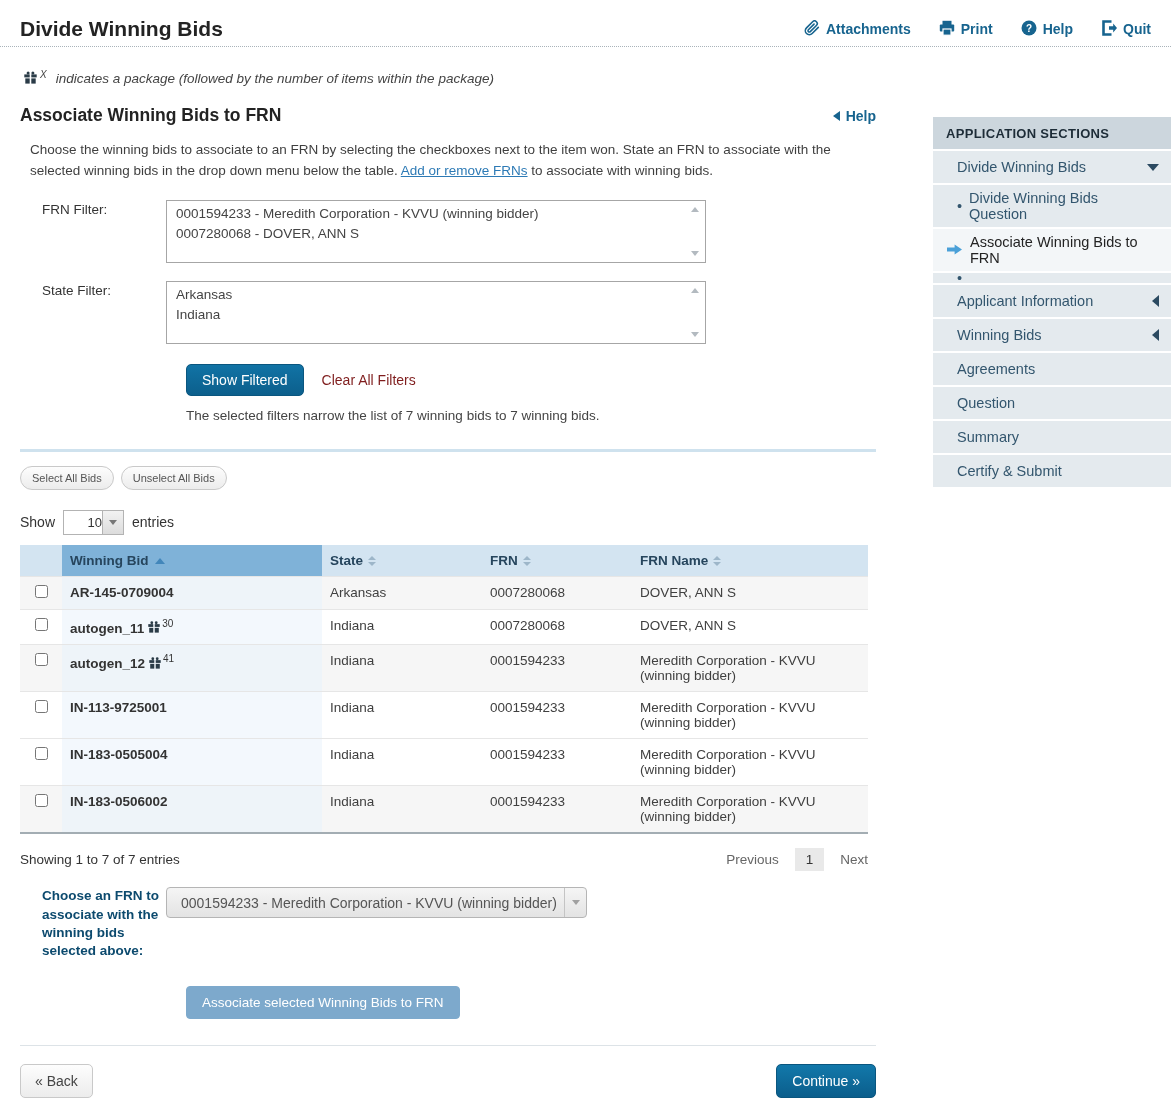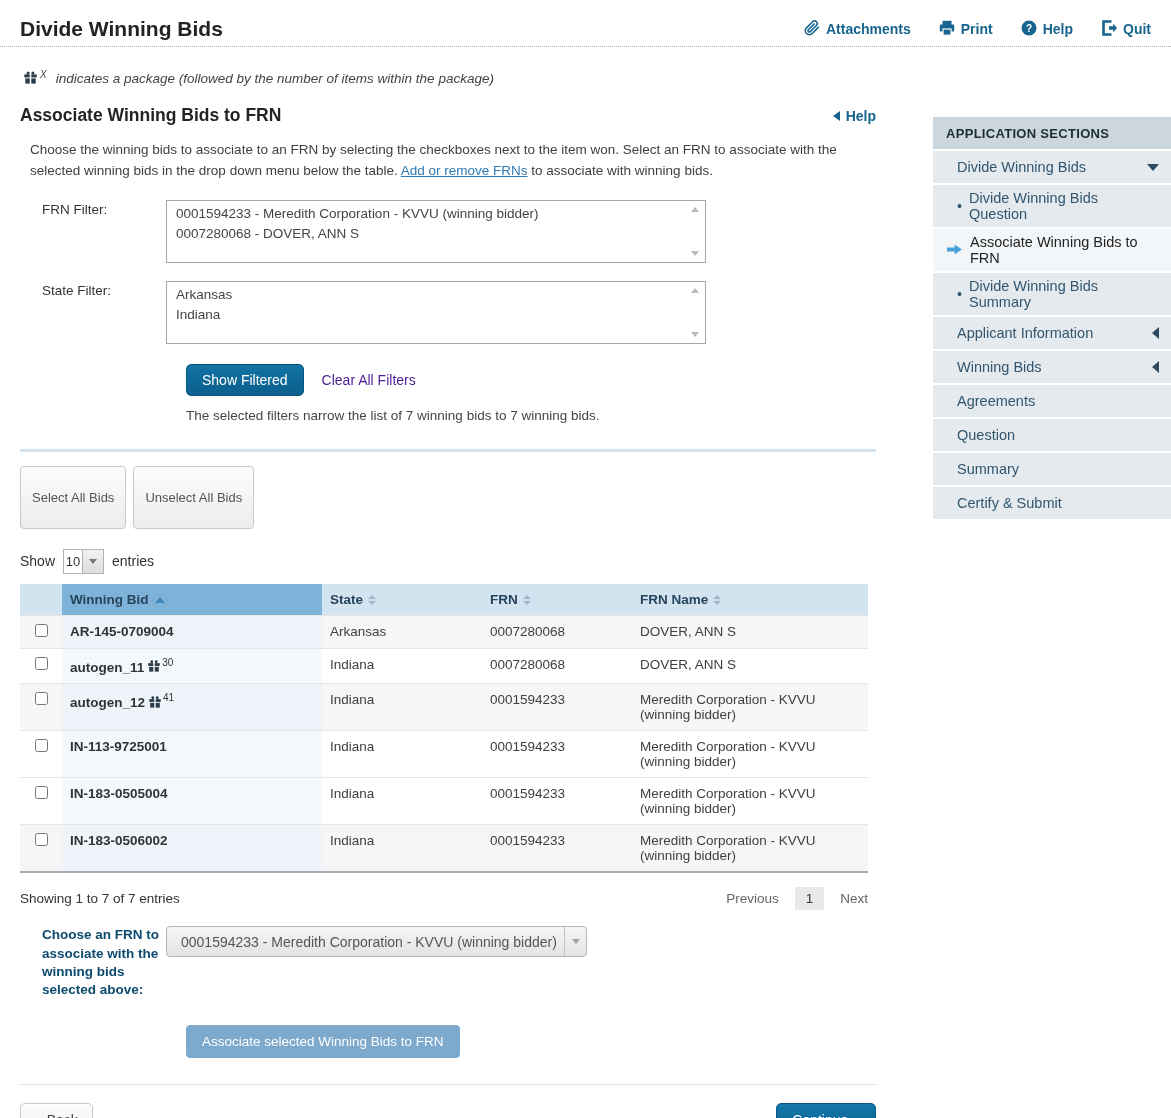--- a/index.html
+++ b/index.html
@@ -35,31 +35,31 @@
   .filter-row { display:flex; margin-top:18px; }
   .filter-label { width:146px; padding-left:22px; padding-top:2px; color:#333; }
   .listbox { width:540px; height:63px; border:1px solid #a6a6a6; position:relative; padding:3px 26px 3px 9px; line-height:1.5; overflow:hidden; background:#fff; }
   .listbox .opt { white-space:nowrap; color:#444; cursor:default; }
   .scroll-up, .scroll-down { position:absolute; right:6px; width:0; height:0; border-left:4px solid transparent; border-right:4px solid transparent; }
   .scroll-up { top:6px; border-bottom:5px solid #b3bac0; }
   .scroll-down { bottom:6px; border-top:5px solid #b3bac0; }
 
   .filter-actions { display:flex; align-items:center; margin:20px 0 0 166px; gap:18px; }
   .btn-primary { background:linear-gradient(#1173a5,#0c5f8c); border:1px solid #0a567f; color:#fff; border-radius:5px; padding:7px 15px; font-size:14px; font-family:inherit; cursor:pointer; }
-  .link-plain { color:#4c1d95; font-size:14px; cursor:pointer; }
+  .link-plain { color:#7f1d1d; font-size:14px; cursor:pointer; }
   .filter-summary { color:#444; margin:12px 0 0 166px; }
 
   .blue-rule { height:3px; background:#cfe2ee; margin:26px 0 0 0; }
 
   
   .bid-buttons { display:flex; gap:7px; margin-top:14px; }
-  .btn-gray { background:linear-gradient(#fdfdfd,#ececec); border:1px solid #c9c9c9; border-radius:4px; padding:23px 11px; color:#555; font-size:13px; font-family:inherit; cursor:pointer; }
+  .btn-gray { background:linear-gradient(#fdfdfd,#ececec); border:1px solid #c9c9c9; border-radius:12px; padding:5px 11px; color:#555; font-size:11px; font-family:inherit; cursor:pointer; }
   .show-row { display:flex; align-items:center; gap:8px; margin-top:20px; color:#333; font-size:14px; }
   .entries-select { display:flex; cursor:pointer; }
-  .entries-select .val { width:20px; border:1px solid #b3b3b3; padding:4px 0; text-align:center; font-size:13px; color:#333; background:#fff; }
+  .entries-select .val { width:40px; border:1px solid #b3b3b3; padding:4px 0; text-align:right; font-size:13px; color:#333; background:#fff; }
   .entries-select .chev { width:21px; background:linear-gradient(#f2f2f2,#dcdcdc); border:1px solid #b3b3b3; border-left:none; display:grid; place-items:center; }
   .tri-down-sm { width:0; height:0; border-left:4px solid transparent; border-right:4px solid transparent; border-top:5px solid #777; }
 
   
   table.bids { width:848px; border-collapse:collapse; margin-top:10px; }
   table.bids th { background:#d3e4f1; color:#26455d; font-weight:700; text-align:left; padding:8px; font-size:13.5px; }
   table.bids th.sorted { background:#7fb2d8; }
   table.bids th.frn-col, table.bids td.frn-col { padding-left:30px; }
   table.bids td { padding:8px; color:#404040; vertical-align:top; border-top:1px solid #e6e6e6; background:#fff; }
   table.bids tr.odd td { background:#f6f6f6; }
@@ -175,21 +175,21 @@
     </div>
 
     <div class="section-head">
       <h2 class="section-title">Associate Winning Bids to FRN</h2>
       <a class="help-link">
         <span class="tri-left-sm"></span>
         <span>Help</span>
       </a>
     </div>
 
-    <p class="intro"><span>Choose the winning bids to associate to an FRN by selecting the checkboxes next to the item won. Select an FRN to associate with the selected winning bids in the drop down menu below the table. </span><a>Add or remove FRNs</a><span> to associate with winning bids.</span></p>
+    <p class="intro"><span>Choose the winning bids to associate to an FRN by selecting the checkboxes next to the item won. State an FRN to associate with the selected winning bids in the drop down menu below the table. </span><a>Add or remove FRNs</a><span> to associate with winning bids.</span></p>
 
     
     <div class="filter-row">
       <div class="filter-label">FRN Filter:</div>
       <div class="listbox">
         <div class="opt">0001594233 - Meredith Corporation - KVVU (winning bidder)</div>
         <div class="opt">0007280068 - DOVER, ANN S</div>
         <span class="scroll-up"></span>
         <span class="scroll-down"></span>
       </div>
@@ -359,21 +359,20 @@
     <div class="sb-item sub active">
       <span class="sb-arrow">
         <svg width="15" height="11" viewBox="0 0 15 11">
             <path d="M0 3.6h7.6V0.4L15 5.5 7.6 10.6V7.4H0z" fill="#4aa0d8"></path>
           </svg>
       </span>
       <span>Associate Winning Bids to FRN</span>
     </div>
     <div class="sb-item sub">
       <span class="bullet">•</span>
-      <span>Divide Winning Bids Summary</span>
     </div>
     <div class="sb-item">
       <span>Applicant Information</span>
       <span class="sb-caret-left"></span>
     </div>
     <div class="sb-item">
       <span>Winning Bids</span>
       <span class="sb-caret-left"></span>
     </div>
     <div class="sb-item">

